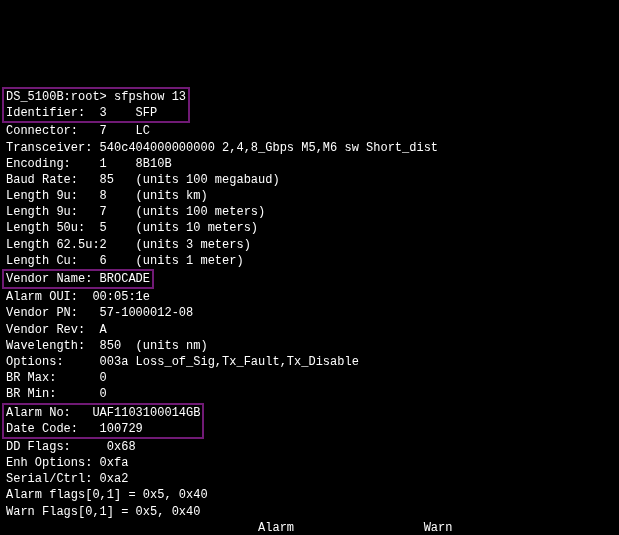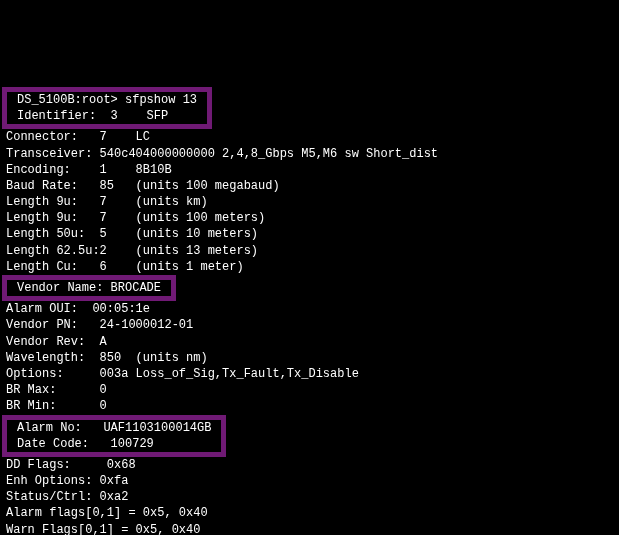--- a/index.html
+++ b/index.html
@@ -7,56 +7,56 @@
       background: #000;
       color: #fff;
       font-family: 'Courier New', monospace;
       font-size: 12px;
       line-height: 1.35;
       padding: 6px;
       width: 619px;
       white-space: pre;
     }
     .highlight {
-      border: 5px solid #701a75;
+      border: 2px solid #701a75;
       display: inline-block;
-      padding: 0 10px;
+      padding: 0 2px;
       margin-left: -4px;
     }
   </style>
 </head>
 <body>
 
 
 
 <div>
 <span class="highlight"><span>DS_5100B:root&gt; sfpshow 13</span>
 <span>Identifier:  3    SFP</span></span>
 <span>Connector:   7    LC</span>
 <span>Transceiver: 540c404000000000 2,4,8_Gbps M5,M6 sw Short_dist</span>
 <span>Encoding:    1    8B10B</span>
 <span>Baud Rate:   85   (units 100 megabaud)</span>
-<span>Length 9u:   7    (units km)</span>
+<span>Length 9u:   8    (units km)</span>
 <span>Length 9u:   7    (units 100 meters)</span>
 <span>Length 50u:  5    (units 10 meters)</span>
-<span>Length 62.5u:2    (units 13 meters)</span>
+<span>Length 62.5u:2    (units 3 meters)</span>
 <span>Length Cu:   6    (units 1 meter)</span>
 <span class="highlight">Vendor Name: BROCADE</span>
 <span>Alarm OUI:  00:05:1e</span>
-<span>Vendor PN:   24-1000012-01</span>
+<span>Vendor PN:   57-1000012-08</span>
 <span>Vendor Rev:  A</span>
 <span>Wavelength:  850  (units nm)</span>
 <span>Options:     003a Loss_of_Sig,Tx_Fault,Tx_Disable</span>
 <span>BR Max:      0</span>
 <span>BR Min:      0</span>
 <span class="highlight"><span>Alarm No:   UAF1103100014GB</span>
 <span>Date Code:   100729</span></span>
 <span>DD Flags:     0x68</span>
 <span>Enh Options: 0xfa</span>
-<span>Status/Ctrl: 0xa2</span>
+<span>Serial/Ctrl: 0xa2</span>
 <span>Alarm flags[0,1] = 0x5, 0x40</span>
 <span>Warn Flags[0,1] = 0x5, 0x40</span>
 <span>                                   Alarm                  Warn</span>
 
 
 
 
 </div>
 
 

